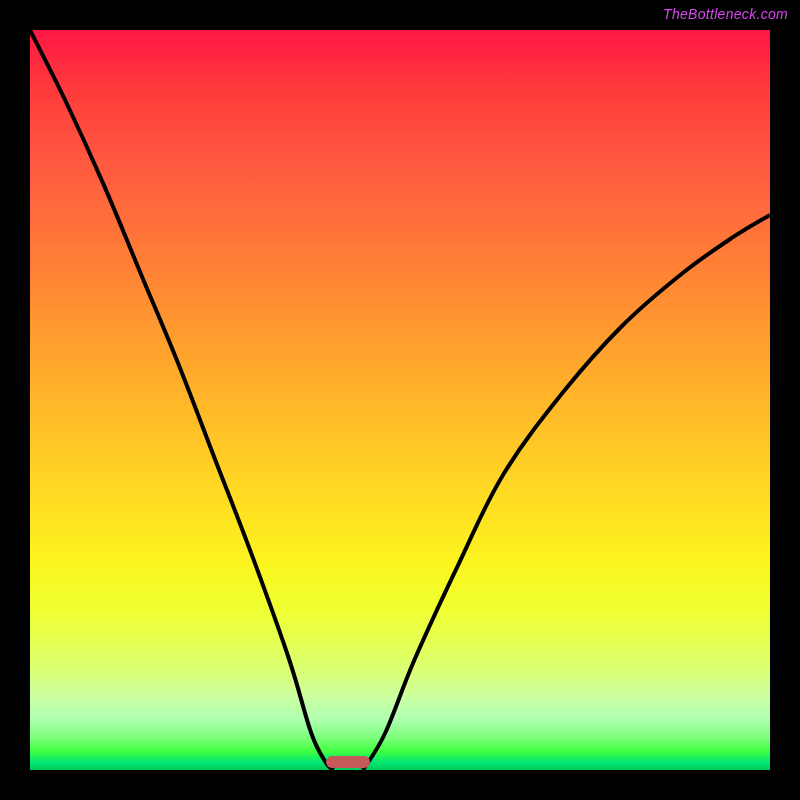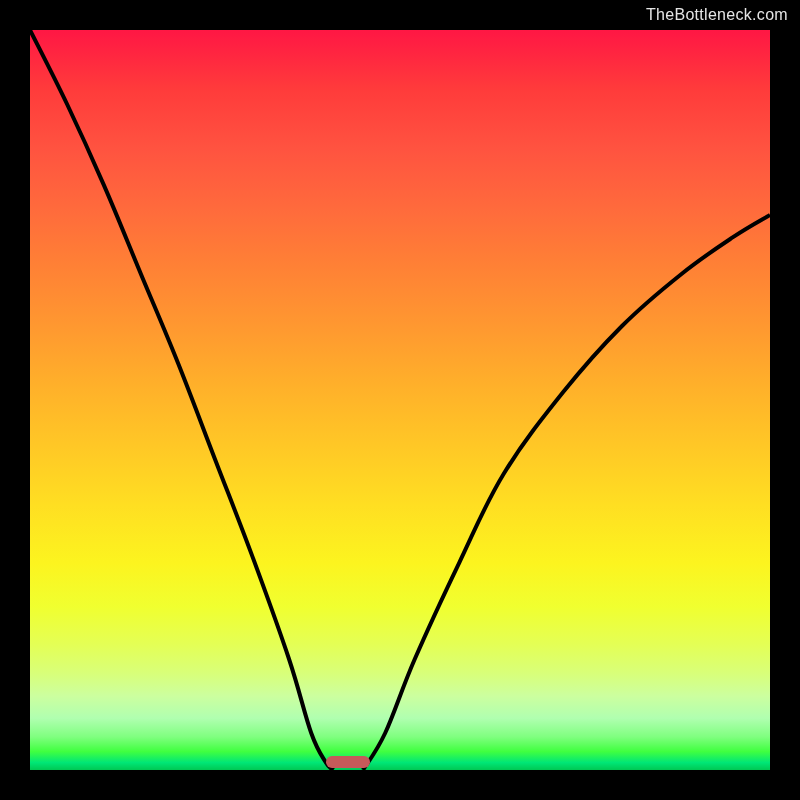--- a/index.html
+++ b/index.html
@@ -49,24 +49,25 @@
       background: #c55a5a;
       border-radius: 10px;
       height: 12px;
       width: 44px;
     }
     .watermark {
       position: absolute;
       top: 6px;
       right: 12px;
       font-family: Arial, Helvetica, sans-serif;
-      font-size: 16px;
+      font-size: 14px;
       font-weight: 500;
-      color: #e5e5e5;
+      color: #d946ef;
       letter-spacing: 0.3px;
+      font-style: italic;
     }
   </style>
 </head>
 <body>
 
 <div class="chart-container">
   <div class="watermark">TheBottleneck.com</div>
   <div class="plot-area">
     <svg class="curves" viewBox="0 0 740 740" preserveAspectRatio="none">
       <path fill="none" stroke="#000" stroke-width="4" d="M 0 0 C 6.66 13.32 23.68 46.028000000000006 37 74 C 50.32 101.972 60.68 124.76399999999998 74 155.39999999999998 C 87.32 186.03599999999997 97.68 212.232 111 244.2 C 124.32 276.168 134.68 299.69999999999993 148 332.99999999999994 C 161.32 366.29999999999995 171.68 394.568 185 429.2 C 198.32 463.832 208.68 489.436 222 525.4 C 235.32 561.364 248.344 597.032 259 629 C 269.656 660.968 274.53999999999996 684.352 281.2 703 C 287.86 721.648 292.004 725.94 296 732.6 C 299.996 739.26 302.068 738.668 303.4 740" id="path-left"></path>

